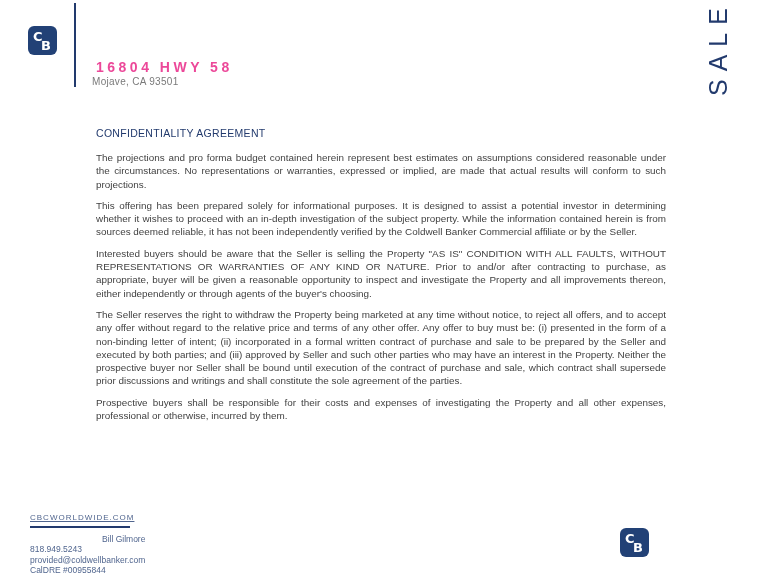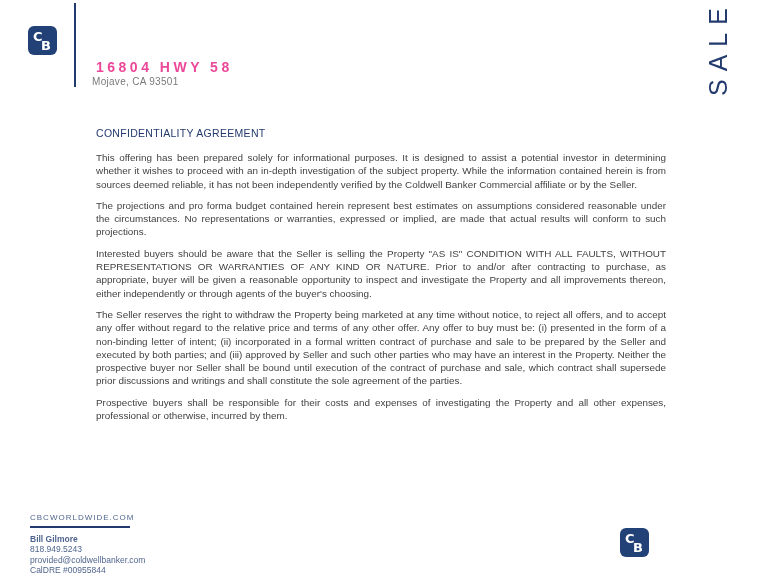--- a/index.html
+++ b/index.html
@@ -75,35 +75,36 @@
     margin-bottom: 8px;
   }
 
   
   .footer-website {
     position: absolute;
     left: 30px; top: 513px;
     font-size: 8px;
     letter-spacing: 1px;
     color: #50658e;
+    text-decoration: underline;
   }
   .footer-rule {
     position: absolute;
     left: 30px; top: 526px;
     width: 100px; height: 2px;
     background: #223a6d;
   }
   .agent-block {
     position: absolute;
     left: 30px; top: 534px;
     font-size: 8.5px;
     line-height: 10.4px;
     color: #50658e;
   }
-  .agent-block .agent-name { font-weight: bold; }
+  .agent-block .agent-name { font-weight: normal; text-align: right; }
 
   
   .brand {
     position: absolute;
     left: 620px; top: 528px;
     display: flex;
     align-items: flex-start;
     gap: 6px;
   }
   .brand-logo { width: 29px; height: 29px; flex: 0 0 auto; }
@@ -139,22 +140,22 @@
     </svg>
   </div>
   <div class="header-divider"></div>
   <div class="property-title">16804 HWY 58</div>
   <div class="property-address">Mojave, CA 93501</div>
 
   <div class="sale-banner">SALE</div>
 
   <div class="content">
     <h1>CONFIDENTIALITY AGREEMENT</h1>
+    <p>The projections and pro forma budget contained herein represent best estimates on assumptions considered reasonable under the circumstances. No representations or warranties, expressed or implied, are made that actual results will conform to such projections.</p>
     <p>This offering has been prepared solely for informational purposes. It is designed to assist a potential investor in determining whether it wishes to proceed with an in-depth investigation of the subject property. While the information contained herein is from sources deemed reliable, it has not been independently verified by the Coldwell Banker Commercial affiliate or by the Seller.</p>
-    <p>The projections and pro forma budget contained herein represent best estimates on assumptions considered reasonable under the circumstances. No representations or warranties, expressed or implied, are made that actual results will conform to such projections.</p>
     <p>Interested buyers should be aware that the Seller is selling the Property "AS IS" CONDITION WITH ALL FAULTS, WITHOUT REPRESENTATIONS OR WARRANTIES OF ANY KIND OR NATURE. Prior to and/or after contracting to purchase, as appropriate, buyer will be given a reasonable opportunity to inspect and investigate the Property and all improvements thereon, either independently or through agents of the buyer's choosing.</p>
     <p>The Seller reserves the right to withdraw the Property being marketed at any time without notice, to reject all offers, and to accept any offer without regard to the relative price and terms of any other offer. Any offer to buy must be: (i) presented in the form of a non-binding letter of intent; (ii) incorporated in a formal written contract of purchase and sale to be prepared by the Seller and executed by both parties; and (iii) approved by Seller and such other parties who may have an interest in the Property. Neither the prospective buyer nor Seller shall be bound until execution of the contract of purchase and sale, which contract shall supersede prior discussions and writings and shall constitute the sole agreement of the parties.</p>
     <p>Prospective buyers shall be responsible for their costs and expenses of investigating the Property and all other expenses, professional or otherwise, incurred by them.</p>
   </div>
 
   <div class="footer-website">CBCWORLDWIDE.COM</div>
   <div class="footer-rule"></div>
   <div class="agent-block">
     <div class="agent-name">Bill Gilmore</div>
     <div>818.949.5243</div>

